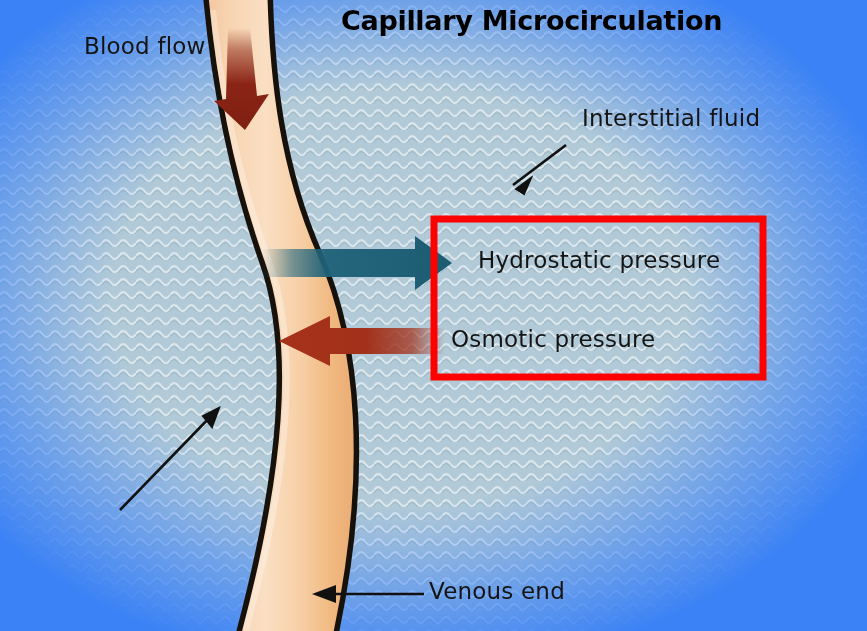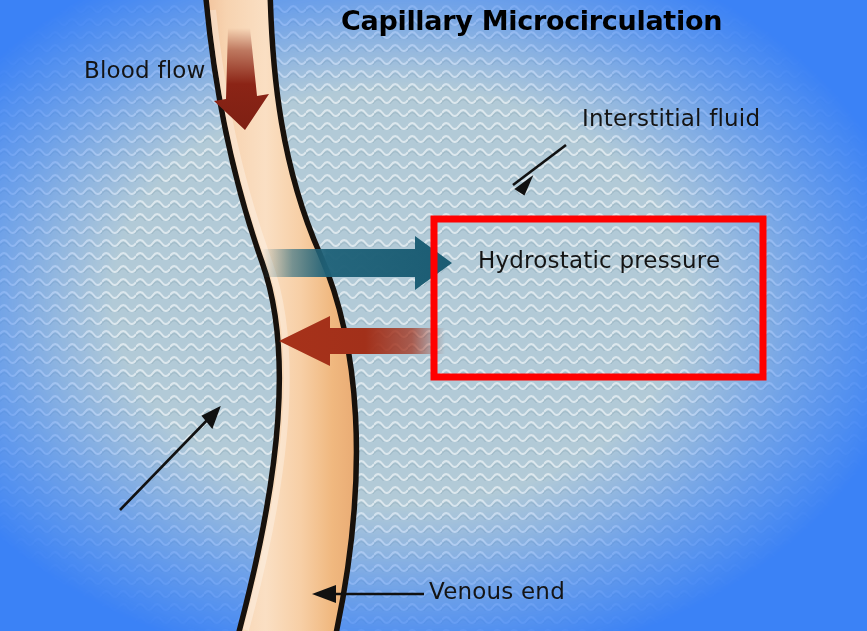--- a/index.html
+++ b/index.html
@@ -34,21 +34,21 @@
     position: absolute;
     left: 341px;
     top: 5px;
     font-family: "DejaVu Sans", "Liberation Sans", sans-serif;
     font-weight: bold;
     font-size: 27px;
     letter-spacing: -0.3px;
     color: #000000;
     white-space: nowrap;
   }
-  #lbl-bloodflow   { left: 84px;  top: 33px;  font-size: 23px; margin-top: 24px; }
+  #lbl-bloodflow   { left: 84px;  top: 33px;  font-size: 23px; }
   #lbl-interstit   { left: 582px; top: 105px; font-size: 23px; }
   #lbl-hydro       { left: 478px; top: 247px; font-size: 23px; }
   #lbl-osmotic     { left: 451px; top: 326px; font-size: 23px; }
   #lbl-capillary   { left: 65px;  top: 519px; font-size: 23px; }
   #lbl-venous      { left: 429px; top: 578px; font-size: 23px; }
 </style>
 </head>
 <body>
 
 <div id="stage">
@@ -172,17 +172,18 @@
   </svg>
 
   <div id="title">Capillary Microcirculation</div>
 
   <div class="lbl" id="lbl-bloodflow">Blood flow</div>
 
   <div class="lbl" id="lbl-hydro">Hydrostatic pressure</div>
 
   <div class="lbl" id="lbl-interstit">Interstitial fluid</div>
 
+  <div class="lbl" id="lbl-osmotic">Osmotic pressure</div>
 
 
   <div class="lbl" id="lbl-venous">Venous end</div>
 
 </div>
 
 </body></html>

